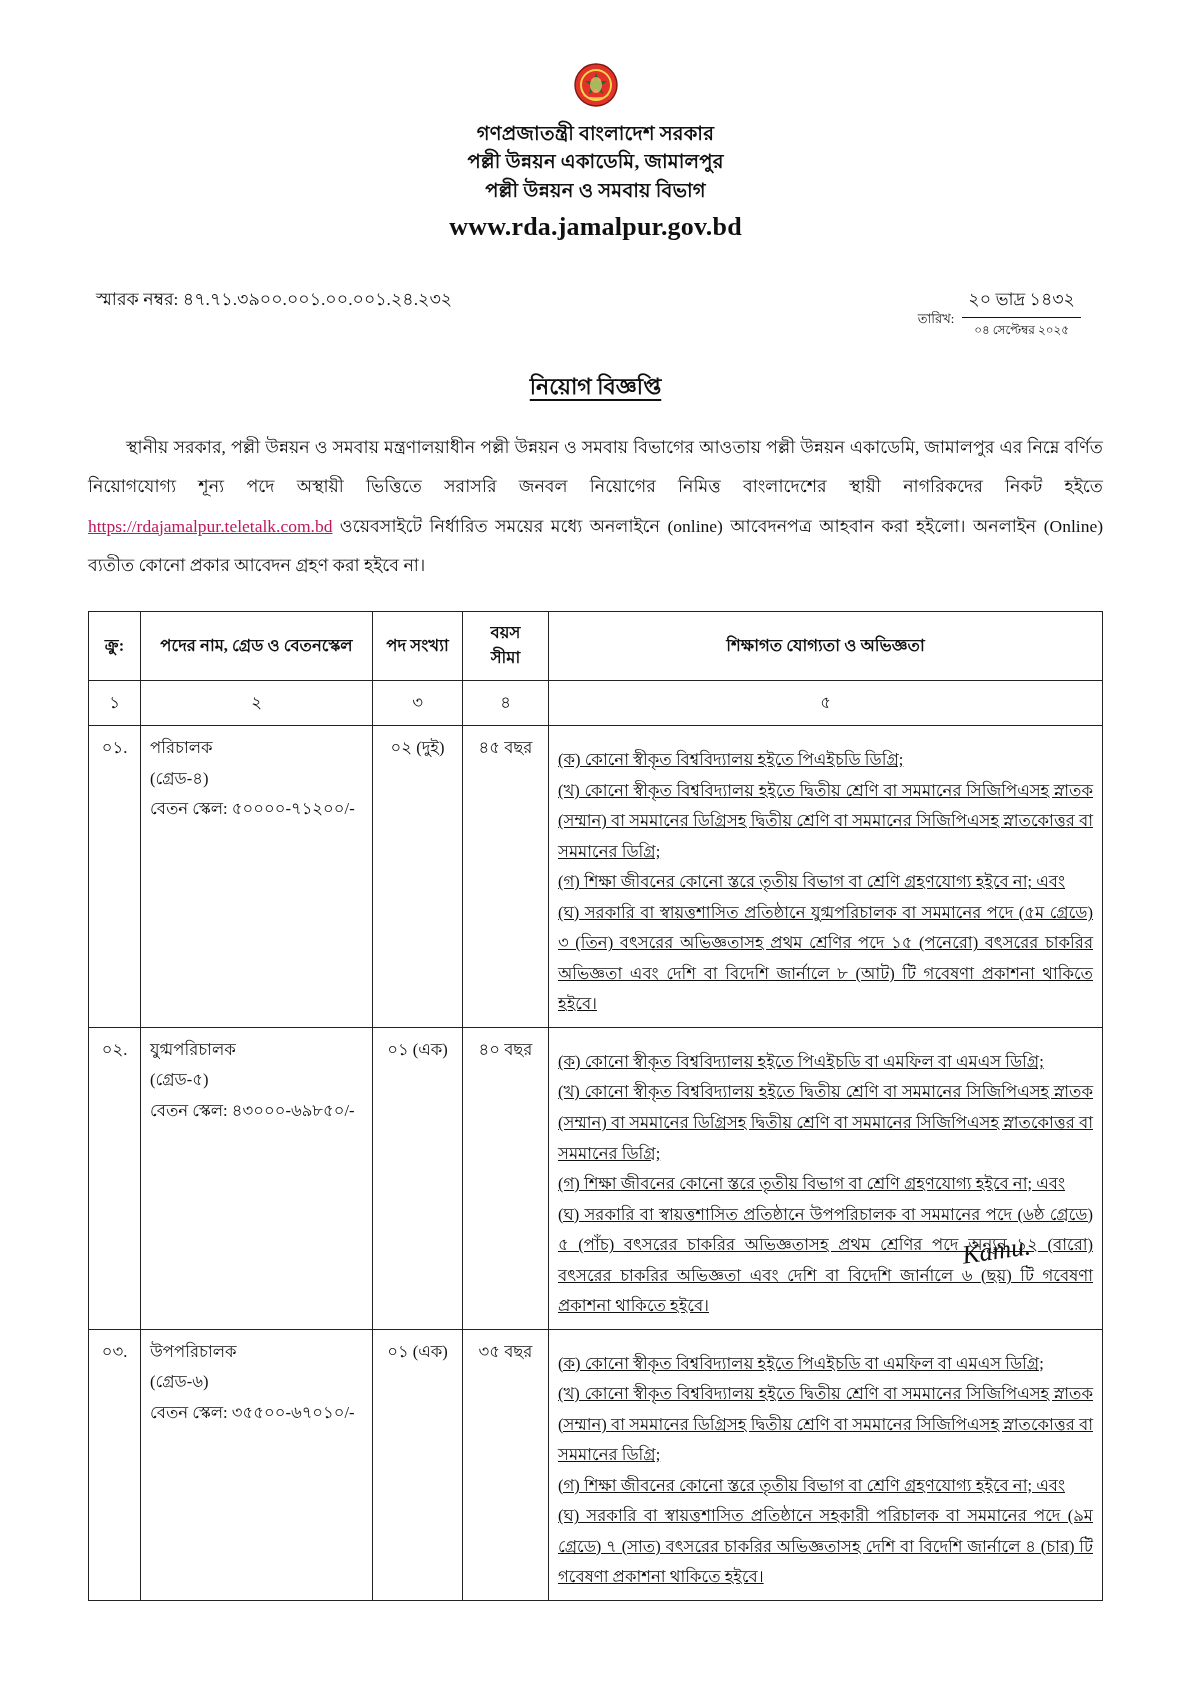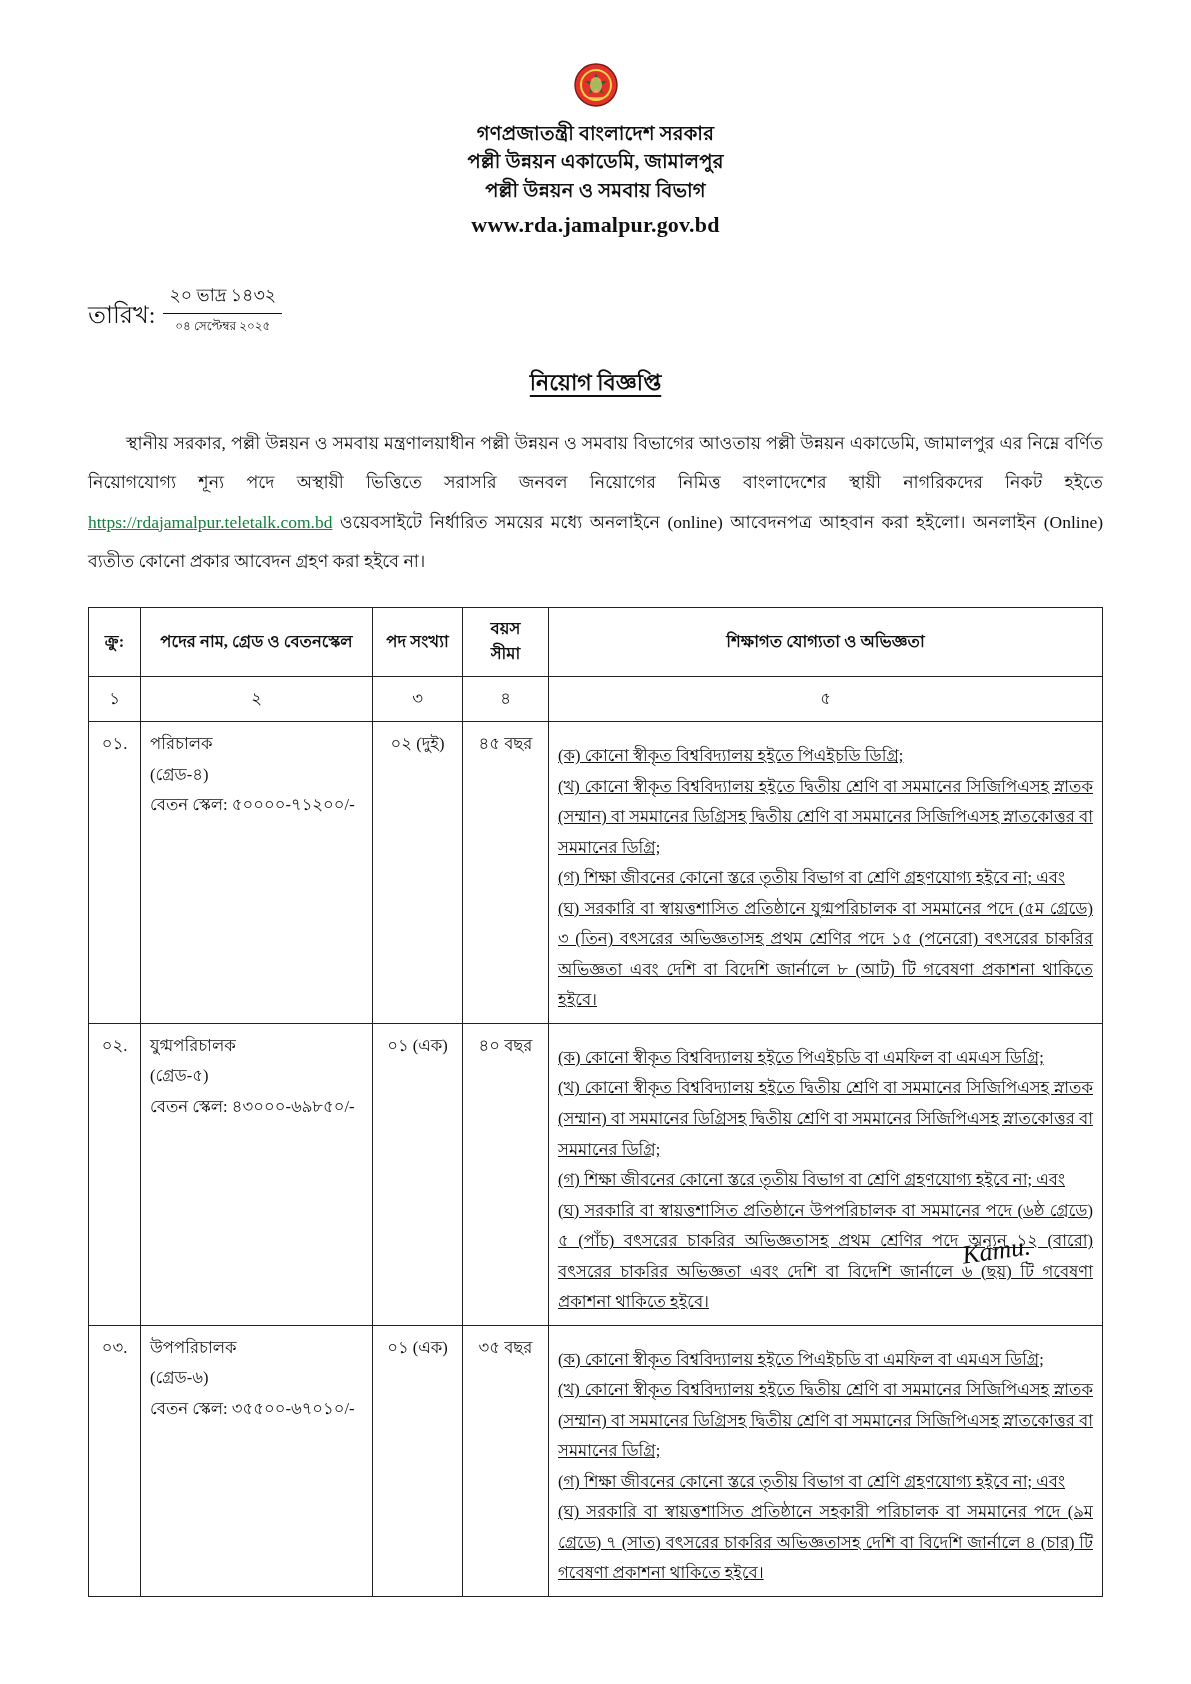--- a/index.html
+++ b/index.html
@@ -38,21 +38,21 @@
     margin-top: 8px;
   }
   .org-line {
     font-size: 19.5px;
     font-weight: bold;
     line-height: 1.45;
     letter-spacing: 0.2px;
   }
   .org-web {
     text-align: center;
-    font-size: 22px;
+    font-size: 26px;
     font-weight: bold;
     margin-top: 7px;
     letter-spacing: 0.2px;
   }
   
   .memo-row {
     display: flex;
     justify-content: space-between;
     align-items: flex-start;
     margin-top: 44px;
@@ -61,21 +61,21 @@
   .memo-left {
     font-size: 17.5px;
     padding-left: 8px;
   }
   .memo-right {
     display: flex;
     align-items: center;
     padding-right: 22px;
   }
   .memo-right .lbl {
-    font-size: 24px;
+    font-size: 13px;
     margin-right: 8px;
     padding-top: 13px;
   }
   .date-stack {
     text-align: center;
   }
   .date-stack .d1 {
     font-size: 17.5px;
     padding: 0 6px 2px 6px;
     border-bottom: 1.4px solid #111;
@@ -97,21 +97,21 @@
   
   .intro {
     margin-top: 22px;
     font-size: 17.5px;
     line-height: 2.25;
     text-align: justify;
     text-justify: inter-word;
   }
   .intro .indent { display:inline-block; width: 38px; }
   .intro a {
-    color: #15803d;
+    color: #be185d;
     text-decoration: underline;
   }
   
   table.notice {
     width: 100%;
     border-collapse: collapse;
     margin-top: 26px;
     table-layout: fixed;
   }
   table.notice th, table.notice td {
@@ -181,20 +181,21 @@
   </div>
 
   <div class="org-lines">
     <div class="org-line">গণপ্রজাতন্ত্রী বাংলাদেশ সরকার</div>
     <div class="org-line">পল্লী উন্নয়ন একাডেমি, জামালপুর</div>
     <div class="org-line">পল্লী উন্নয়ন ও সমবায় বিভাগ</div>
   </div>
   <div class="org-web">www.rda.jamalpur.gov.bd</div>
 
   <div class="memo-row">
+    <div class="memo-left">স্মারক নম্বর: ৪৭.৭১.৩৯০০.০০১.০০.০০১.২৪.২৩২</div>
     <div class="memo-right">
       <span class="lbl">তারিখ:</span>
       <span class="date-stack">
         <span class="d1" style="display:block">২০ ভাদ্র ১৪৩২</span>
         <span class="d2" style="display:block">০৪ সেপ্টেম্বর ২০২৫</span>
       </span>
     </div>
   </div>
 
   <div class="doc-title">নিয়োগ বিজ্ঞপ্তি</div>

